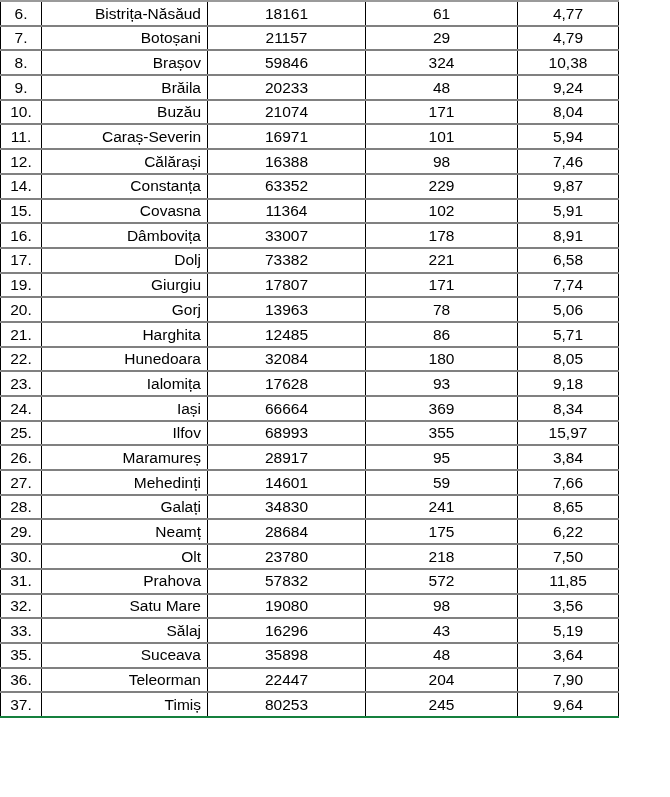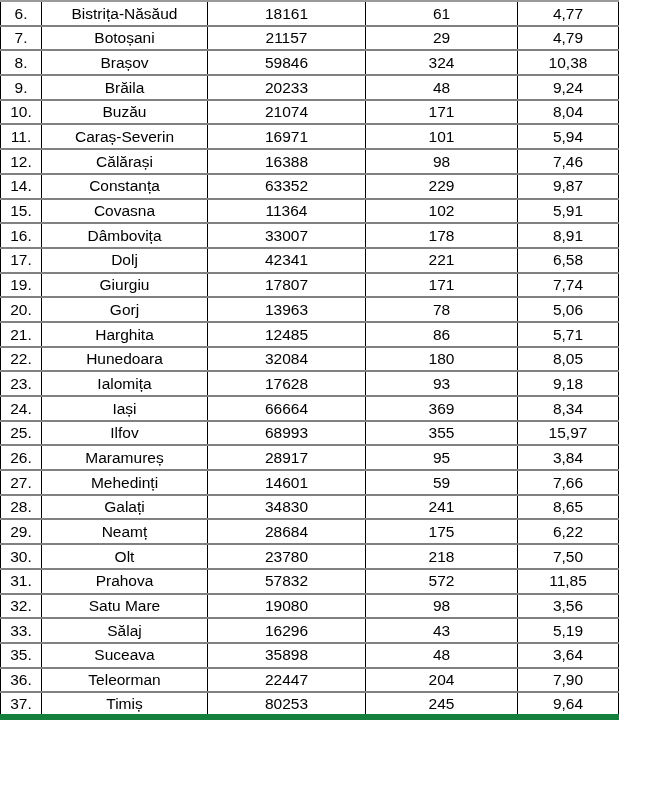--- a/index.html
+++ b/index.html
@@ -53,29 +53,29 @@
     box-sizing: border-box;
     white-space: nowrap;
     overflow: hidden;
     background: #ffffff;
   }
 
   table.data-table tr:first-child td {
     border-top: 2px solid #9a9a9a;
   }
   table.data-table tr:last-child td {
-    border-bottom: 6px solid #15803d;
+    border-bottom: 2px solid #15803d;
   }
 
   td.cell-index {
     text-align: center;
     border-left: 1px solid #000000;
   }
   td.cell-name {
-    text-align: center;
+    text-align: right;
     padding-left: 7px;
     margin-top: 44px;
   }
   td.cell-num {
     text-align: center;
   }
 </style>
 </head>
 <body>
 
@@ -155,21 +155,21 @@
         <tr>
           <td class="cell-index">16.</td>
           <td class="cell-name">Dâmbovița</td>
           <td class="cell-num">33007</td>
           <td class="cell-num">178</td>
           <td class="cell-num">8,91</td>
         </tr>
         <tr>
           <td class="cell-index">17.</td>
           <td class="cell-name">Dolj</td>
-          <td class="cell-num">42341</td>
+          <td class="cell-num">73382</td>
           <td class="cell-num">221</td>
           <td class="cell-num">6,58</td>
         </tr>
         <tr>
           <td class="cell-index">19.</td>
           <td class="cell-name">Giurgiu</td>
           <td class="cell-num">17807</td>
           <td class="cell-num">171</td>
           <td class="cell-num">7,74</td>
         </tr>

